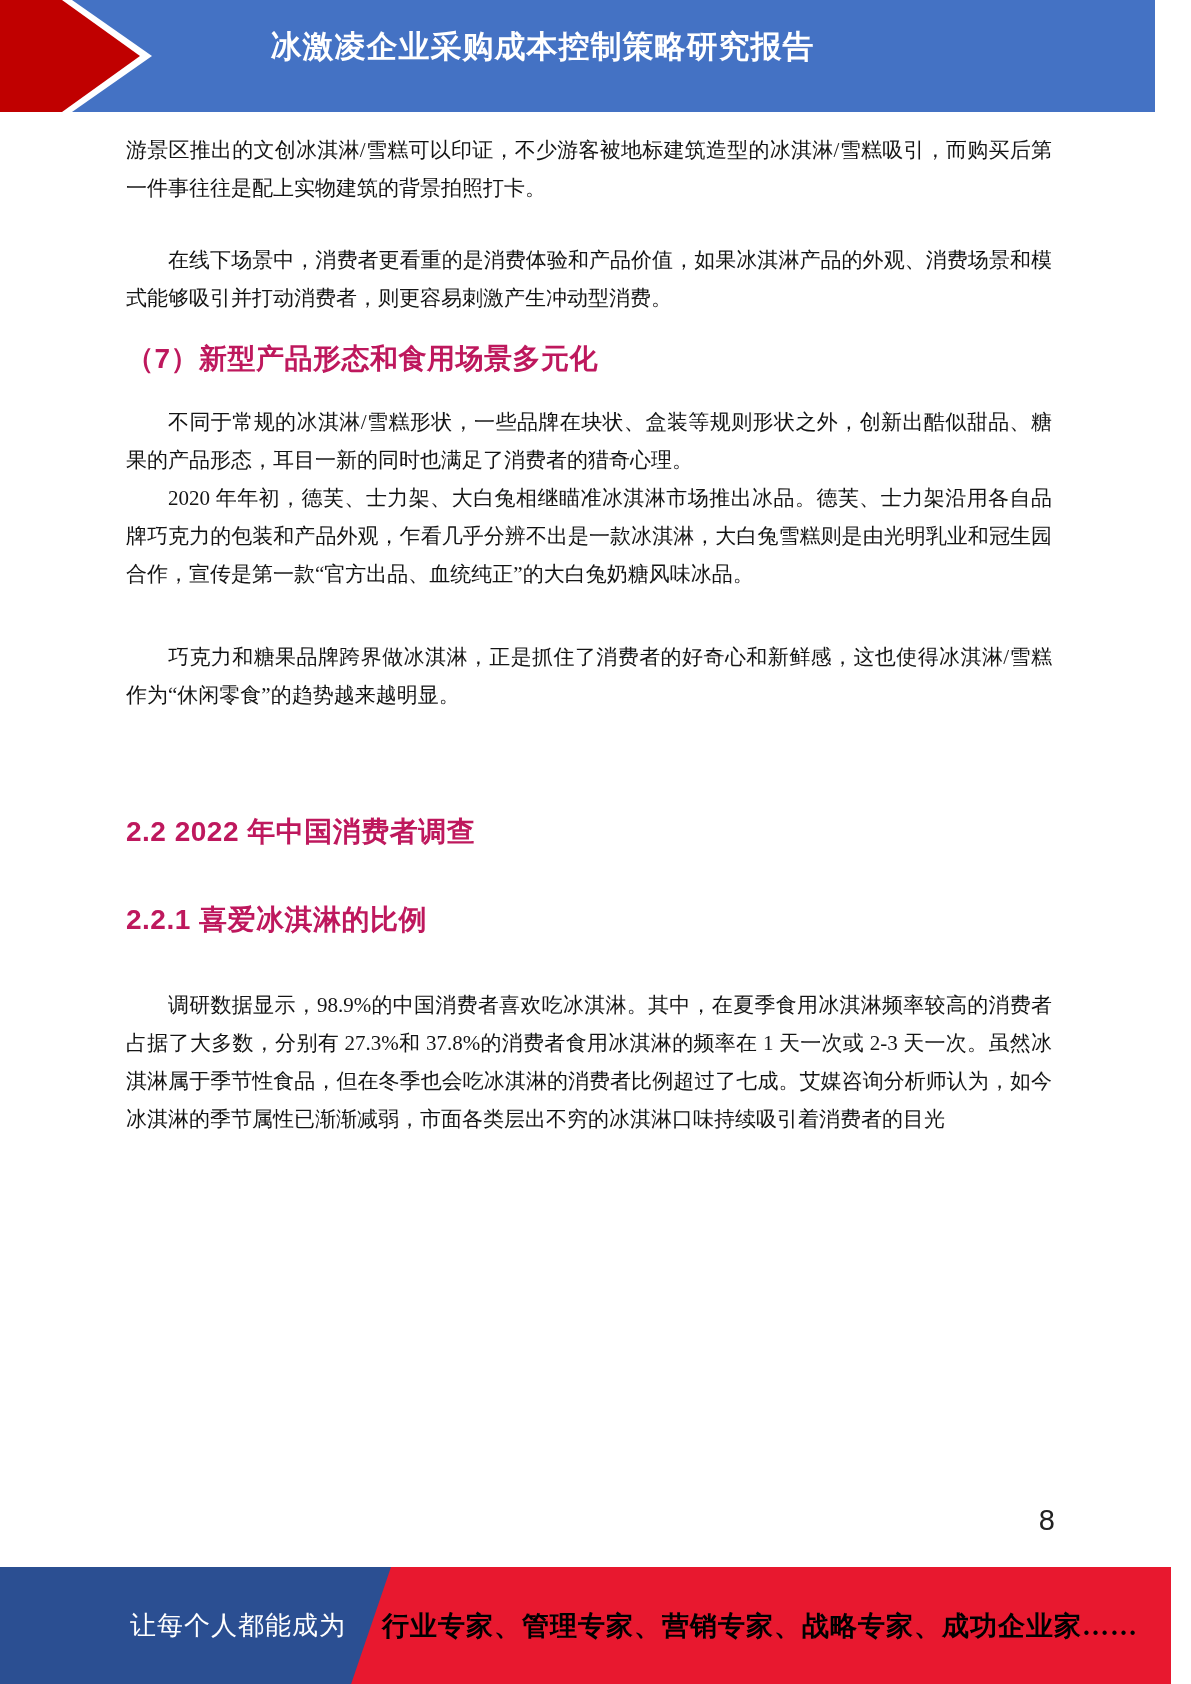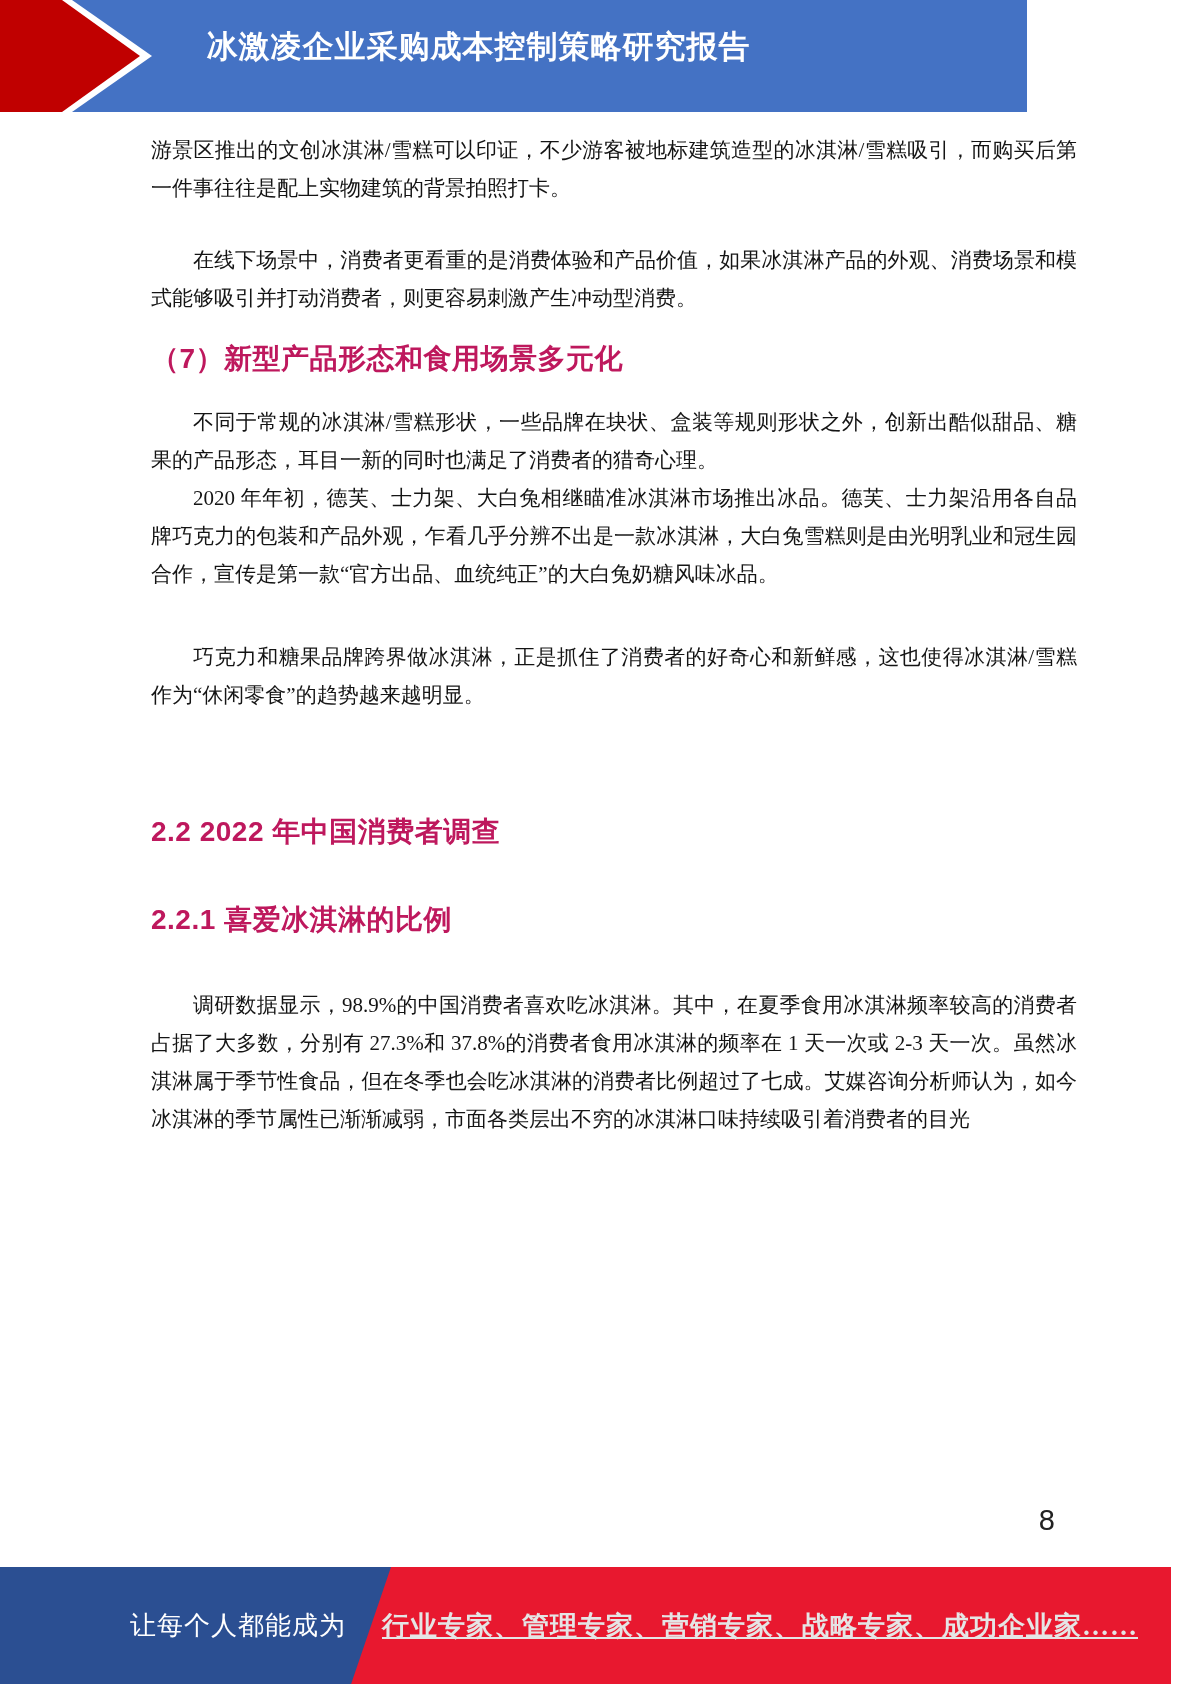--- a/index.html
+++ b/index.html
@@ -8,21 +8,21 @@
     width: 1191px;
     height: 1684px;
     background: #ffffff;
     overflow: hidden;
   }
 
   
   .header-band {
     position: absolute;
     left: 0; top: 0;
-    width: 1027px; height: 112px;
+    width: 1155px; height: 112px;
     background: var(--header-blue, #4472C4);
   }
   .arrow-svg { position: absolute; left: 0; top: 0; display: block; }
   .arrow-white { fill: #ffffff; }
   .arrow-red { fill: var(--arrow-red, #C00000); }
   .header-title {
     position: absolute;
     left: 0; top: 0;
     width: 100%; height: 112px;
     box-sizing: border-box;
@@ -35,21 +35,21 @@
     font-family: "Liberation Sans", "DejaVu Sans", sans-serif;
     font-size: 31px;
     font-weight: bold;
     letter-spacing: 1px;
     white-space: nowrap;
   }
 
   
   .content {
     position: absolute;
-    left: 151px; top: 112px;
+    left: 126px; top: 112px;
     width: 926px;
     color: #141414;
     font-family: "Liberation Serif", "DejaVu Serif", serif;
     font-size: 21px;
     line-height: 38px;
     text-align: justify;
   }
   .para { margin: 0; text-indent: 2em; }
   .para.noindent { text-indent: 0; }
   .mt-first  { margin-top: 19px; }
@@ -103,27 +103,26 @@
     color: #ffffff;
     font-family: "Liberation Serif", "DejaVu Serif", serif;
     font-size: 26px;
     letter-spacing: 1px;
     white-space: nowrap;
   }
   .footer-right {
     position: absolute;
     left: 382px; top: 0; height: 117px;
     display: flex; align-items: center;
-    color: #e5e5e5;
+    color: #000000;
     font-family: "Liberation Serif", "DejaVu Serif", serif;
     font-size: 27px;
     font-weight: bold;
     letter-spacing: 1px;
     white-space: nowrap;
-    text-decoration: underline;
   }
 </style>
 </head>
 <body>
 
 <div class="page">
 
   <header class="header-band">
     <svg class="arrow-svg" width="170" height="112" viewBox="0 0 170 112" aria-hidden="true">
       <polygon class="arrow-white" points="0,0 72,0 152,56 72,112 0,112"></polygon>

